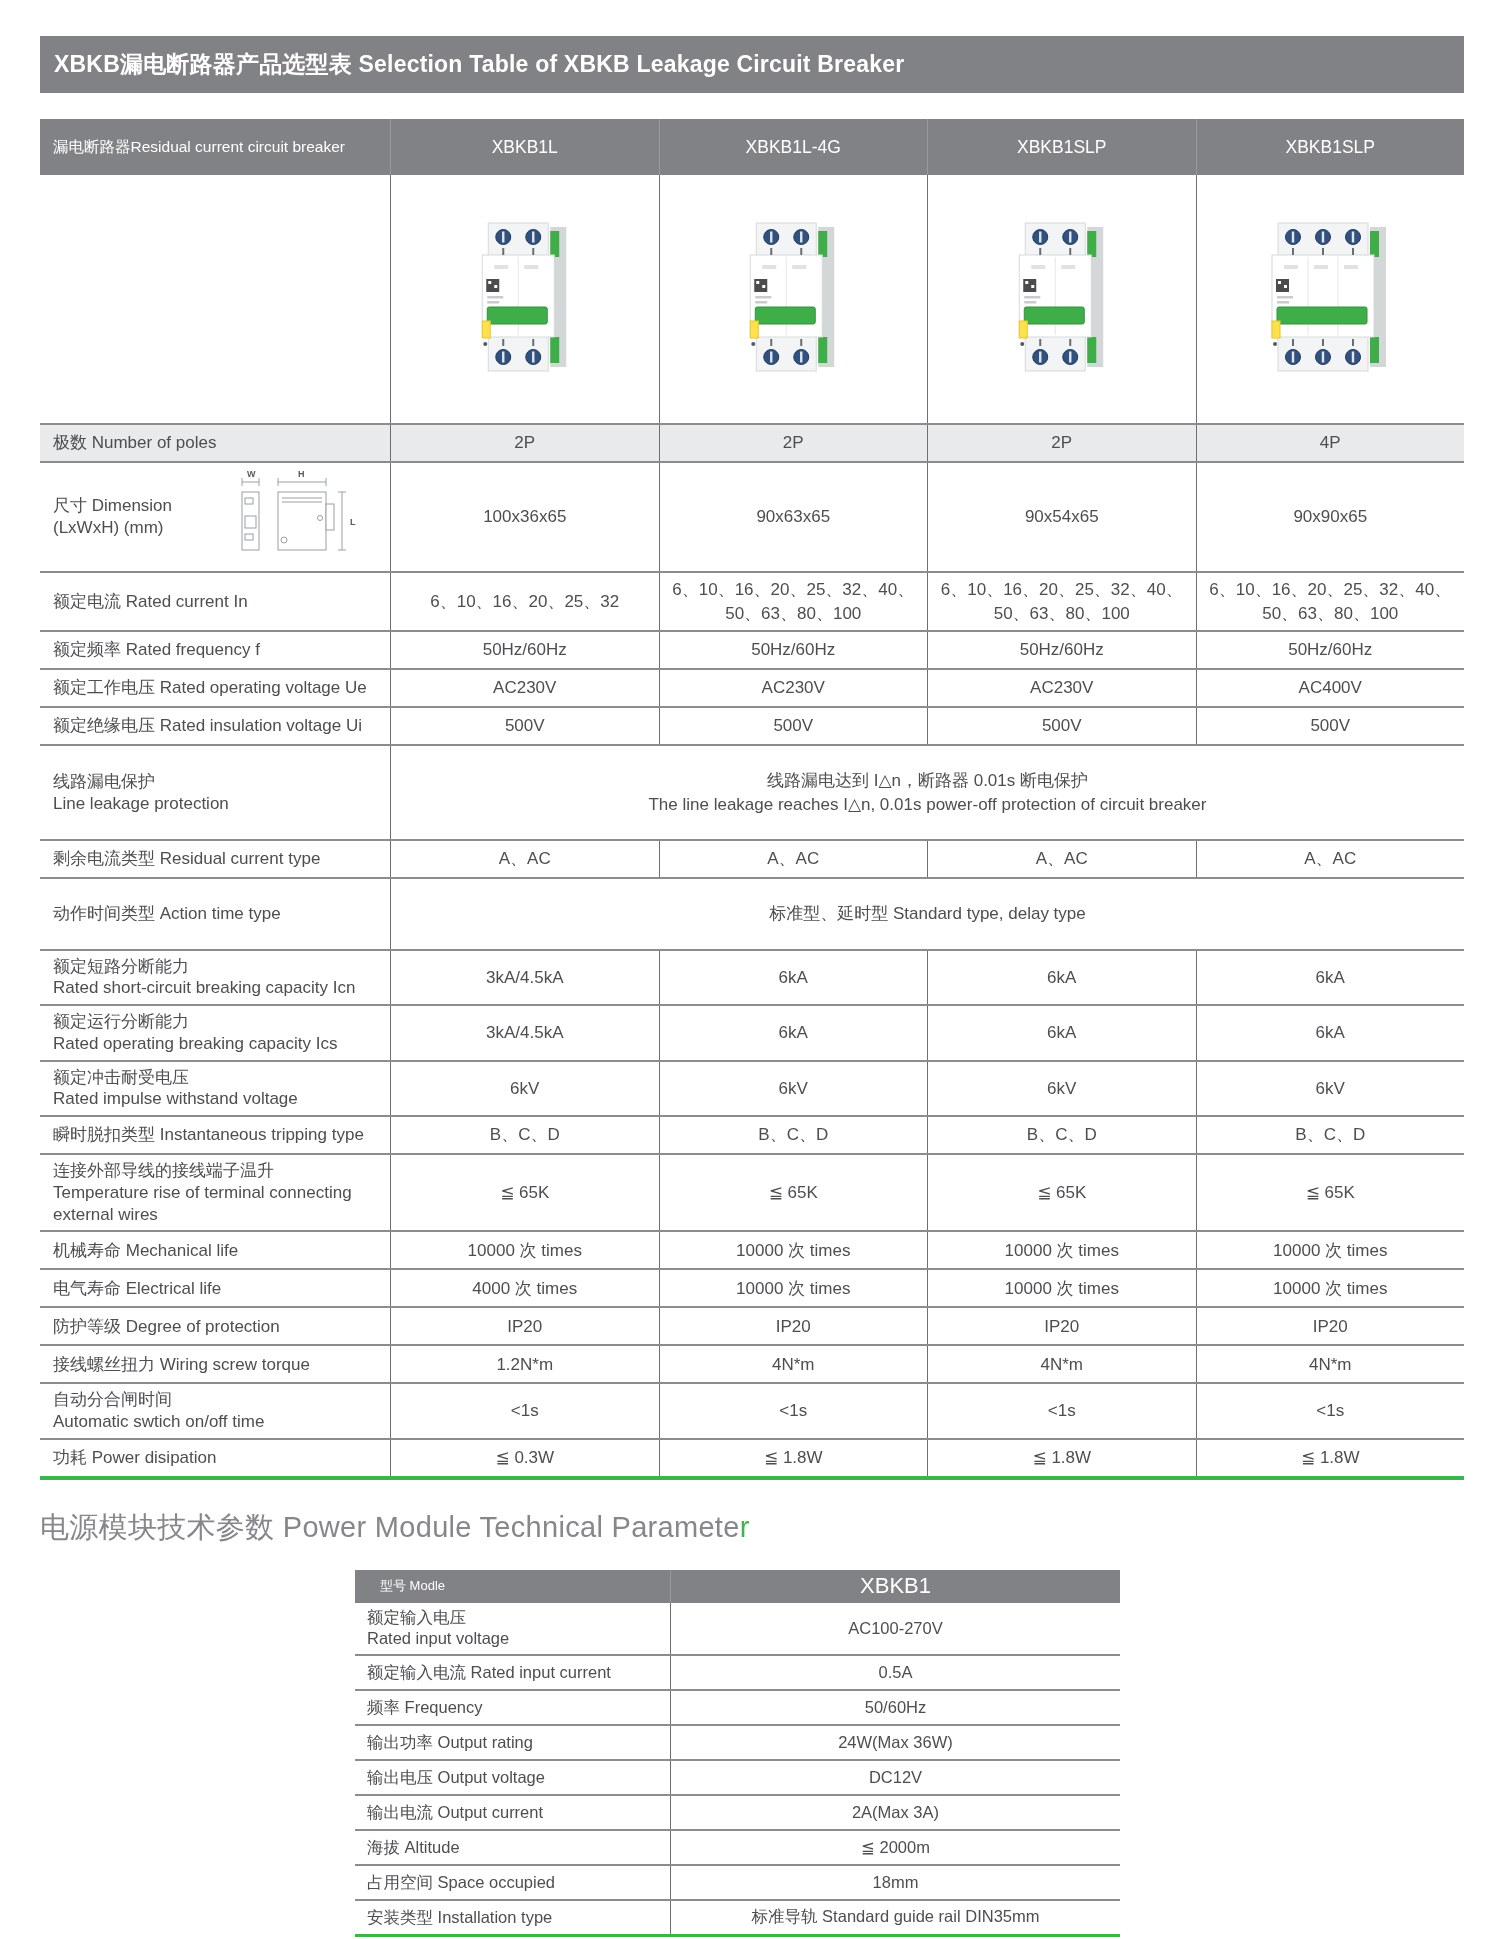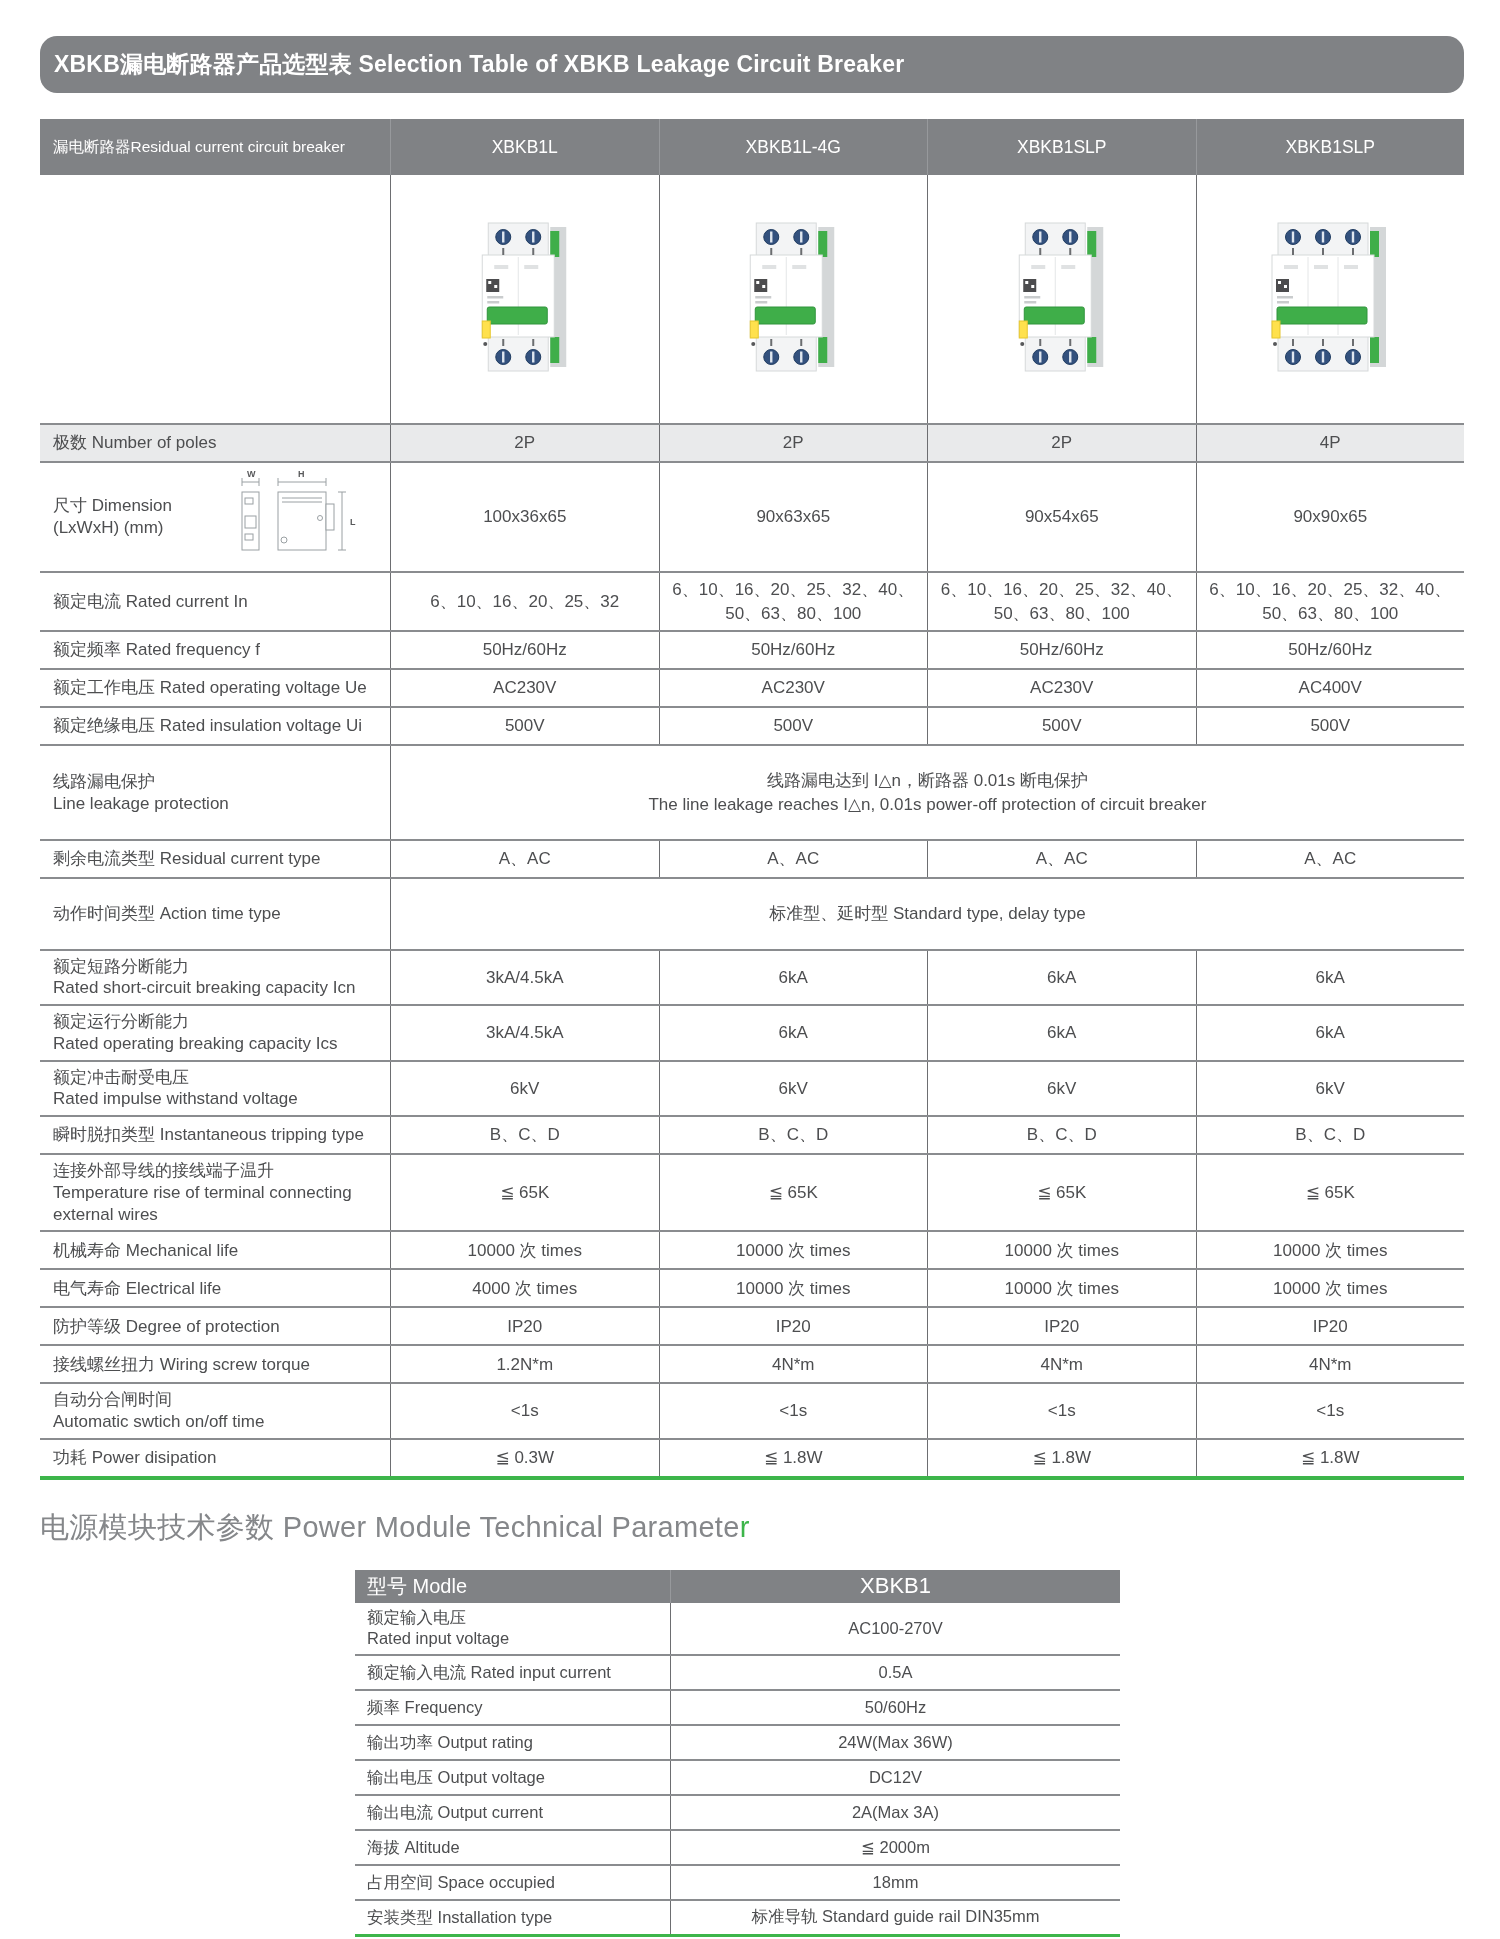--- a/index.html
+++ b/index.html
@@ -6,21 +6,21 @@
   body{
     width:1500px;height:1939px;background:#ffffff;position:relative;overflow:hidden;
     font-family:"Liberation Sans","DejaVu Sans",sans-serif;color:#4d4e50;
     -webkit-font-smoothing:antialiased;
   }
   .content{position:absolute;left:40px;top:36px;width:1424px;}
 
   
   .title-bar{
     height:57px;background:#808285;display:flex;align-items:center;
-    padding-left:14px;box-sizing:border-box;border-radius:17px;
+    padding-left:14px;box-sizing:border-box;
   }
   .title-bar span{color:#ffffff;font-size:23px;font-weight:bold;letter-spacing:.2px;}
 
   
   .sel-table{margin-top:26px;border-bottom:4px solid #3db54a;}
   .sh-row{display:flex;background:#808285;color:#fff;height:56px;}
   .sh-label{width:350px;box-sizing:border-box;padding:5px 6px 5px 13px;display:flex;flex-direction:column;justify-content:center;font-size:15.5px;line-height:1.32;}
   .sh-model{flex:1;display:flex;align-items:center;justify-content:center;font-size:17.5px;border-left:1px solid #97999c;}
 
   .img-row{display:flex;height:248px;background:#fff;}
@@ -34,21 +34,21 @@
   .t-label .lines{display:flex;flex-direction:column;}
   .t-label .diag{margin-left:auto;margin-right:14px;}
   .t-cell{flex:1;border-left:1px solid #6d6e71;display:flex;flex-direction:column;align-items:center;justify-content:center;text-align:center;font-size:17px;line-height:1.4;padding:5px 8px;box-sizing:border-box;}
   .t-merged{flex:4;border-left:1px solid #6d6e71;display:flex;flex-direction:column;align-items:center;justify-content:center;text-align:center;font-size:17px;line-height:1.38;padding:23px 8px;box-sizing:border-box;}
 
   
   .pm-title{margin-top:28px;font-size:29px;color:#85878a;letter-spacing:.3px;}
   .pm-title .accent{color:#3db54a;}
   .pm-table{margin-top:22px;margin-left:315px;width:765px;border-bottom:3px solid #3db54a;}
   .pm-header{display:flex;background:#808285;color:#fff;height:33px;}
-  .pm-hlabel{width:315px;box-sizing:border-box;display:flex;align-items:center;padding-left:12px;font-size:20px;}
+  .pm-hlabel{width:315px;box-sizing:border-box;display:flex;align-items:center;padding-left:25px;font-size:13px;}
   .pm-hvalue{flex:1;display:flex;align-items:center;justify-content:center;font-size:22px;border-left:1px solid #97999c;}
   .pm-row{display:flex;border-top:2px solid #8a8c8f;min-height:33px;background:#fff;}
   .pm-row:first-child{border-top:none;}
   .pm-label{width:315px;box-sizing:border-box;padding:4px 4px 4px 12px;display:flex;align-items:center;font-size:16.5px;line-height:1.3;}
   .pm-label .lines{display:flex;flex-direction:column;}
   .pm-value{flex:1;border-left:1px solid #6d6e71;display:flex;align-items:center;justify-content:center;text-align:center;font-size:16.5px;padding:4px 8px;box-sizing:border-box;}
 </style>
 </head>
 <body>
 

